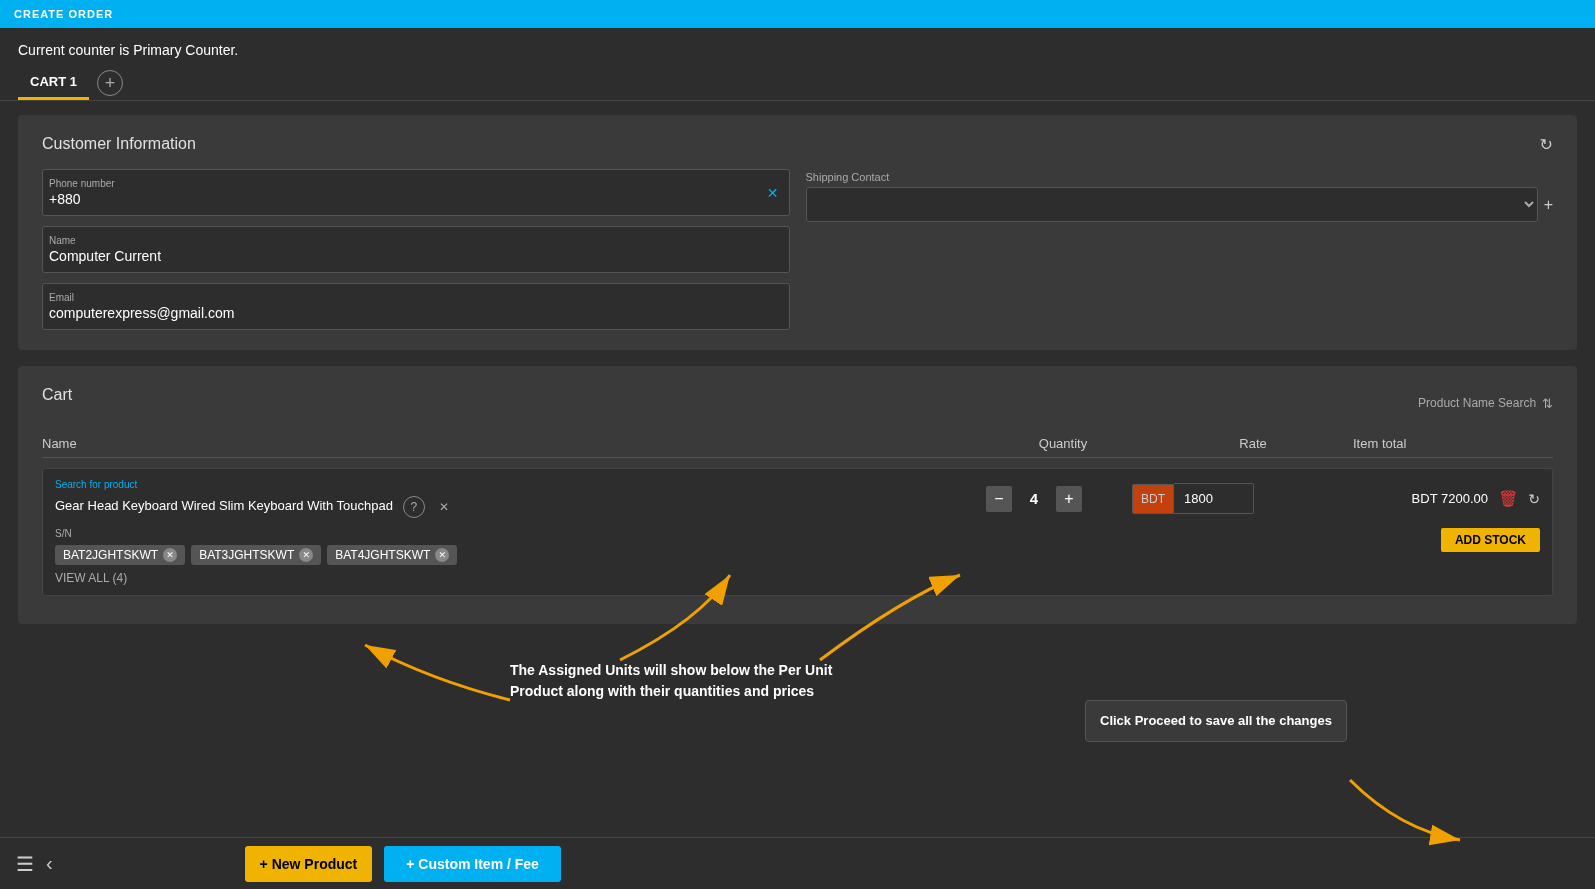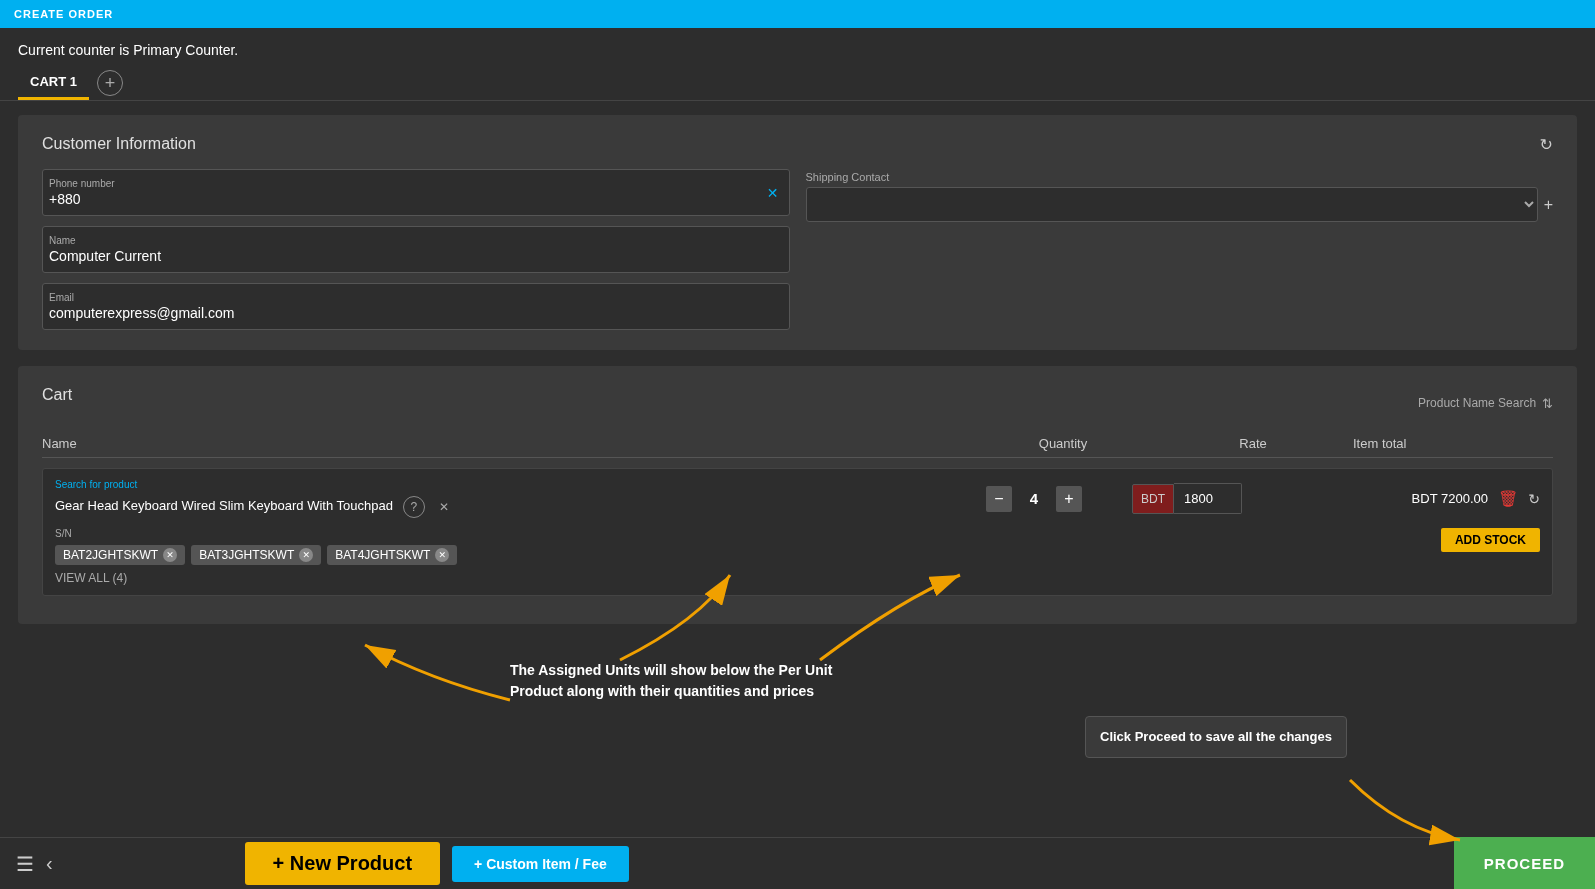--- a/index.html
+++ b/index.html
@@ -282,36 +282,36 @@
       min-width: 24px;
       text-align: center;
     }
 
     .rate-cell {
       display: flex;
       align-items: center;
       gap: 0;
     }
     .rate-currency {
-      background: #7f1d1d;
+      background: #c2410c;
       border: 1px solid #555;
       padding: 7px 8px;
       font-size: 12px;
       color: #ccc;
       border-radius: 2px 0 0 2px;
     }
     .rate-input {
       background: #2d2d2d;
       border: 1px solid #555;
       border-left: none;
       padding: 7px 10px;
       font-size: 13px;
       color: #fff;
       border-radius: 0 2px 2px 0;
-      width: 68px;
+      width: 80px;
     }
 
     .item-total-cell {
       display: flex;
       align-items: center;
       justify-content: flex-end;
       gap: 10px;
     }
     .item-total-value {
       font-size: 13px;
@@ -411,22 +411,22 @@
       flex: 1;
       display: flex;
       align-items: center;
       gap: 12px;
       padding-left: 180px;
     }
     .add-product-btn {
       background: #f0b400;
       color: #000;
       border: none;
-      padding: 10px 28px;
-      font-size: 20px;
+      padding: 10px 15px;
+      font-size: 14px;
       font-weight: 600;
       border-radius: 3px;
       cursor: pointer;
       display: flex;
       align-items: center;
       gap: 6px;
     }
     .add-custom-btn {
       background: #00b0f0;
       color: #fff;
@@ -614,26 +614,25 @@
   </div>
 </div>
 
 <div class="bottom-toolbar">
   <span class="menu-icon">☰</span>
   <span class="back-icon">‹</span>
   <div class="bottom-center">
     <button class="add-product-btn">+ New Product</button>
     <button class="add-custom-btn">+ Custom Item / Fee</button>
   </div>
-  <button class="proceed-btn">PROCEED</button>
 </div>
 
 <div class="annotation-text" style="left:510px; top:660px;">The Assigned Units will show below the Per Unit Product along with their quantities and prices</div>
 
-<div class="tooltip-box" style="left:1085px; top:716px;">Click Proceed to save all the changes</div>
+<div class="tooltip-box" style="left:1085px; top:700px;">Click Proceed to save all the changes</div>
 
 <svg class="arrows-svg">
 
   <defs>
     <marker id="arrowhead-orange" markerWidth="10" markerHeight="7" refX="10" refY="3.5" orient="auto">
       <polygon points="0 0, 10 3.5, 0 7" fill="#f0a000"></polygon>
     </marker>
   </defs>
 
   <path d="M 510 700 Q 430 680 365 645" stroke="#f0a000" stroke-width="3" fill="none" marker-end="url(#arrowhead-orange)"></path>

